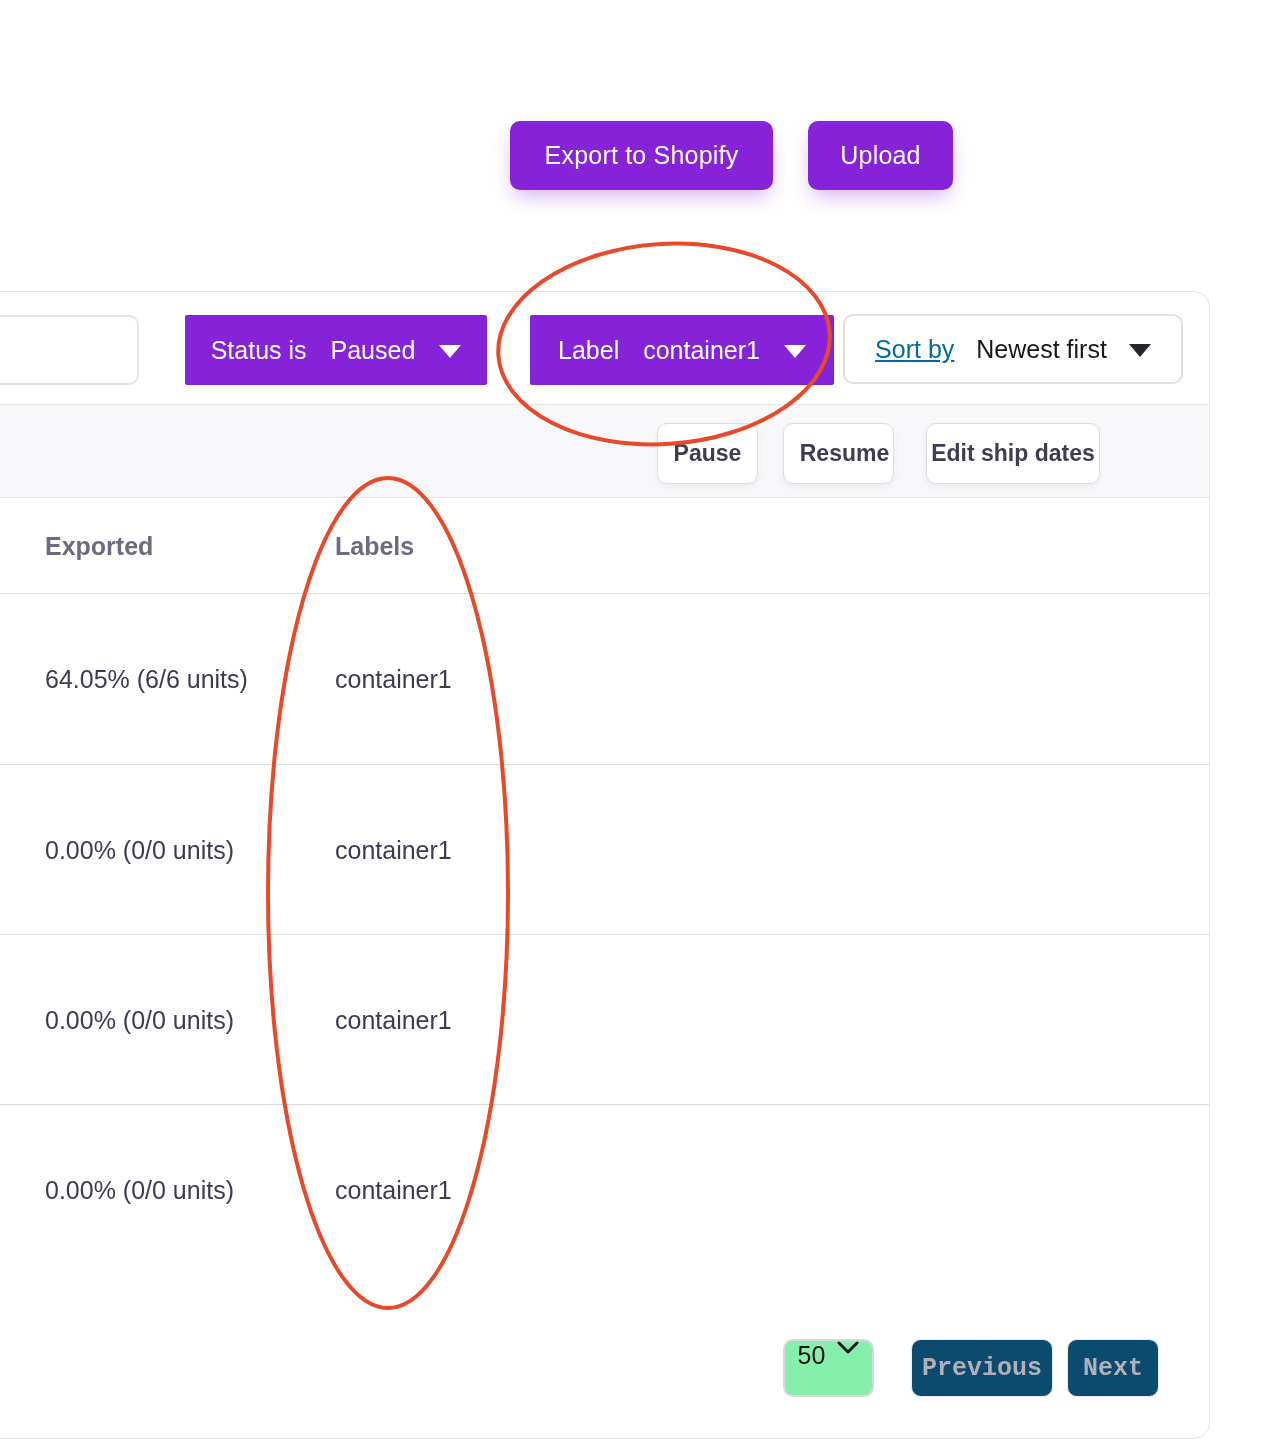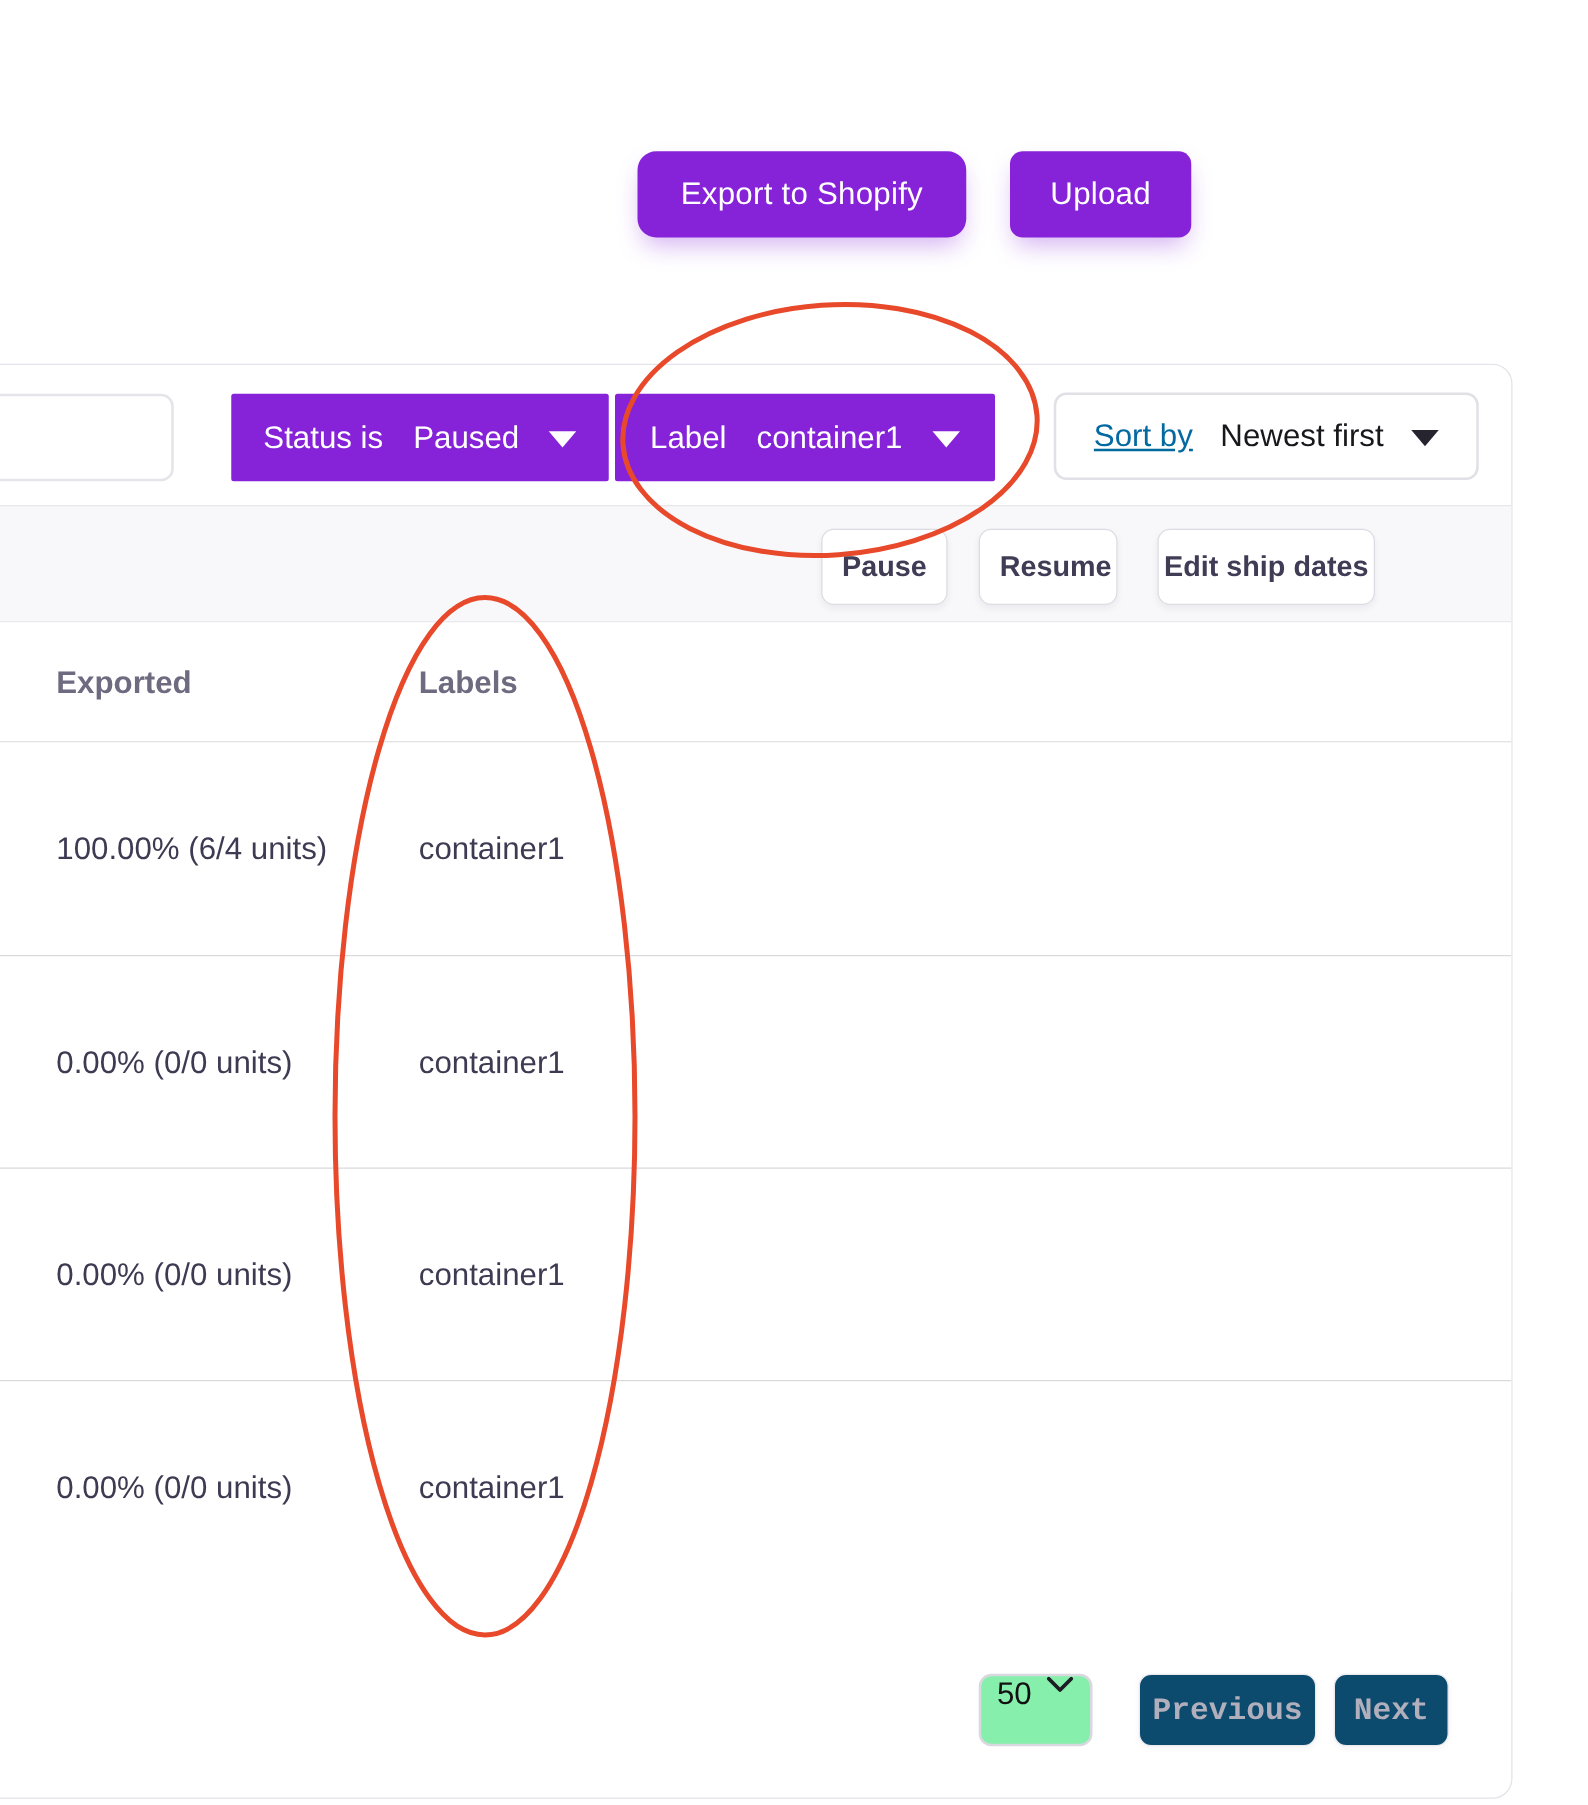--- a/index.html
+++ b/index.html
@@ -8,21 +8,21 @@
   .viewport { position:relative; width:1270px; height:1444px; overflow:hidden; background:#fff; }
 
   
   .btn-purple {
     position:absolute; top:121px; height:69px;
     background:#8623d9; color:#fff; border:none; border-radius:10px;
     font-family:inherit; font-size:25px; font-weight:normal; letter-spacing:.2px;
     display:flex; align-items:center; justify-content:center; cursor:pointer;
     box-shadow:0 10px 20px -4px rgba(134,35,217,.35);
   }
-  #btn-export { left:510px; width:263px;border-radius:15px; }
+  #btn-export { left:510px; width:263px; }
   #btn-upload { left:808px; width:145px; }
   #btn-new-waitlist { left:985px; width:225px; }
 
   
   .panel {
     position:absolute; left:-20px; top:291px; width:1230px; height:1148px;
     background:#fff; border:1px solid #e4e4e9; border-radius:16px;
   }
 
   
@@ -31,21 +31,21 @@
     border:2px solid #e4e4e9; border-radius:10px; background:#fff;
     font-family:inherit; font-size:24px; color:#3e3a52; padding:0 18px; outline:none;
   }
   .filter-btn {
     position:absolute; top:23px; height:70px;
     background:#8623d9; color:#fff; border:none; border-radius:2px;
     font-family:inherit; font-size:25px; cursor:pointer;
     display:flex; align-items:center; justify-content:center; gap:24px;
   }
   #btn-status { left:204px; width:302px; }
-  #btn-label  { left:511px; width:304px; }
+  #btn-label  { left:549px; width:304px; }
   .sort-box {
     position:absolute; left:862px; top:22px; width:340px; height:70px;
     background:#fff; border:2px solid #e0e0e6; border-radius:10px;
     display:flex; align-items:center; justify-content:center; gap:22px;
     font-size:25px; cursor:pointer;
   }
   .sort-prefix { color:#0369a1;text-decoration:underline; }
   .sort-value  { color:#17171c; }
   .tri-down {
     width:0; height:0; display:inline-block;
@@ -136,21 +136,21 @@
       <button class="btn-white" id="btn-edit-ship">Edit ship dates</button>
     </div>
 
     <div class="thead">
       <div class="th th-exported">Exported</div>
       <div class="th th-labels">Labels</div>
     </div>
 
     <div class="rows">
       <div class="row">
-        <div class="cell cell-exported">100.00% (6/4 units)</div>
+        <div class="cell cell-exported">64.05% (6/6 units)</div>
         <div class="cell cell-labels">container1</div>
       </div>
       <div class="row">
         <div class="cell cell-exported">0.00% (0/0 units)</div>
         <div class="cell cell-labels">container1</div>
       </div>
       <div class="row">
         <div class="cell cell-exported">0.00% (0/0 units)</div>
         <div class="cell cell-labels">container1</div>
       </div>

